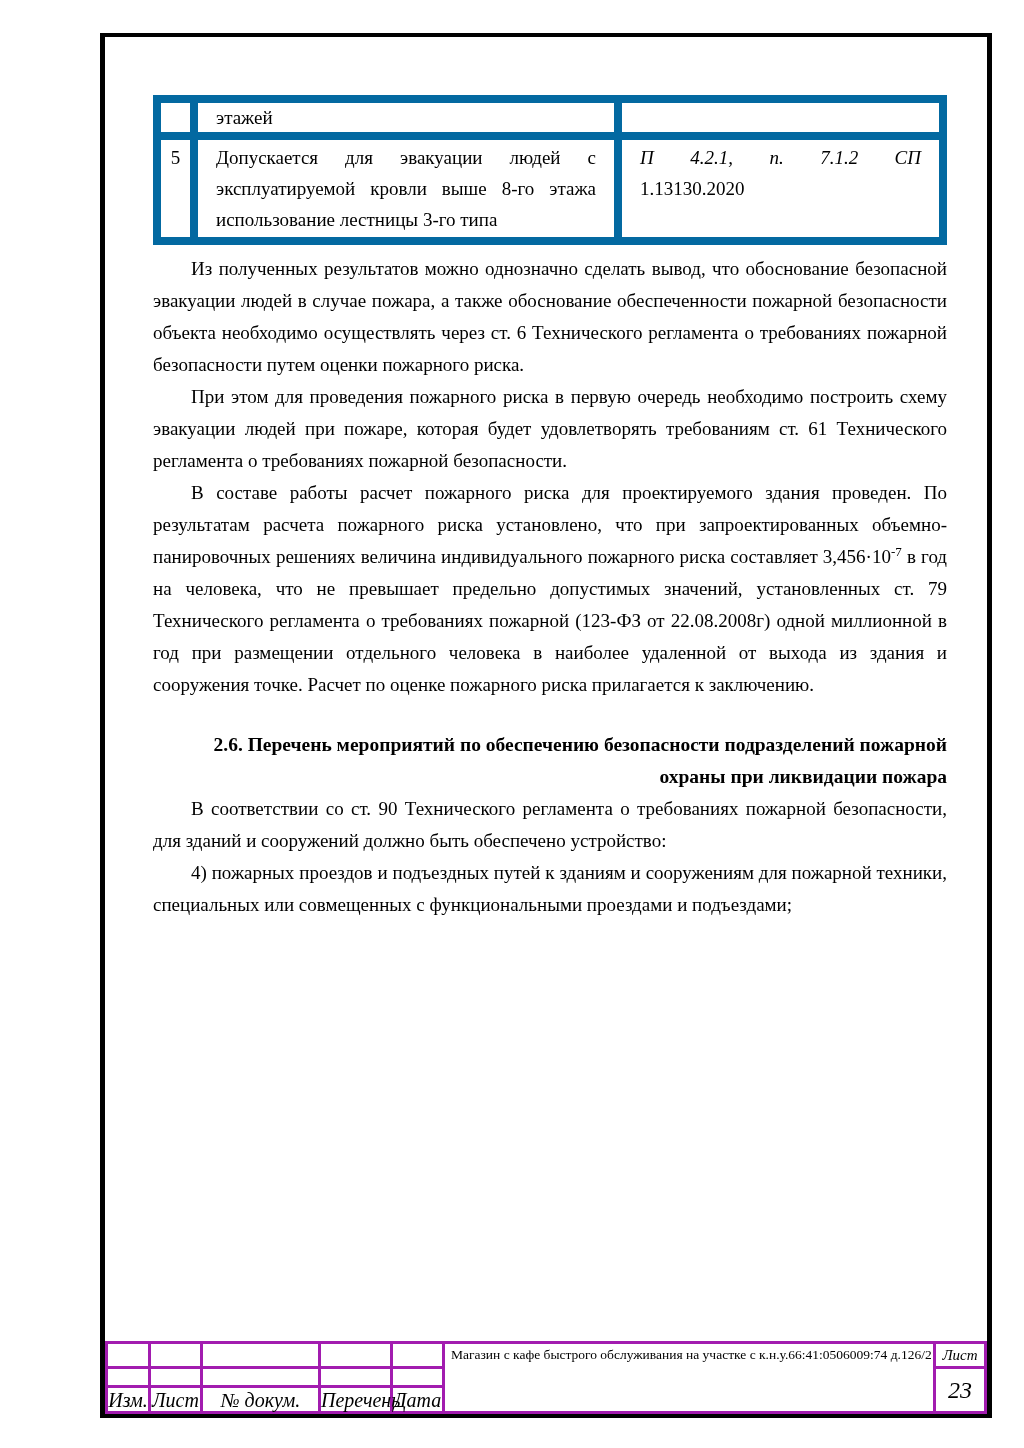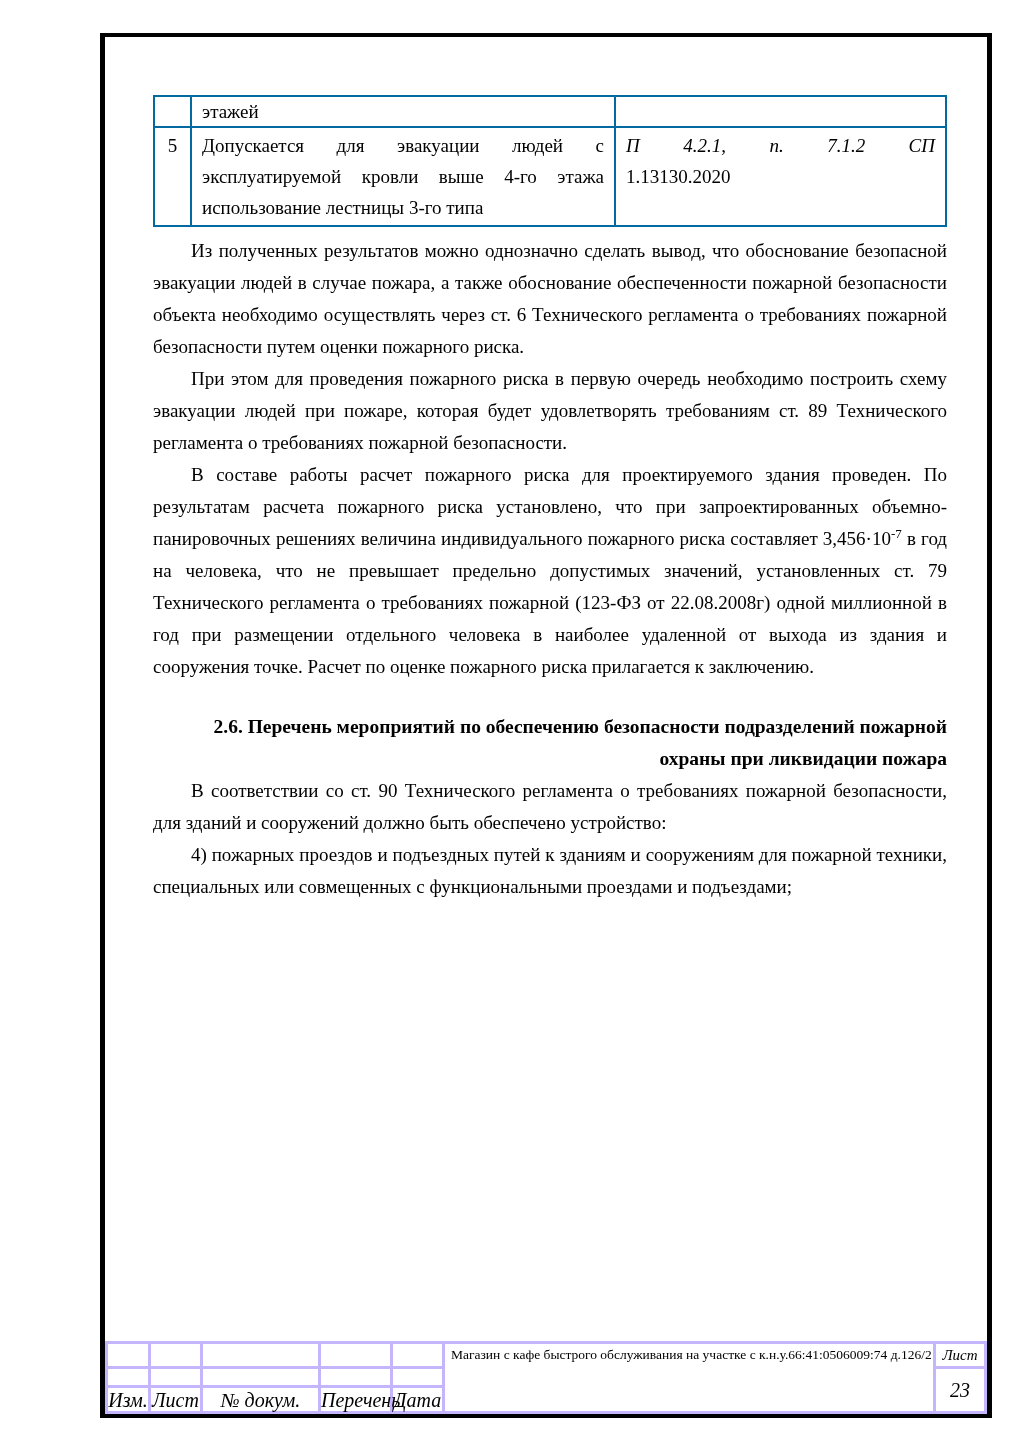--- a/index.html
+++ b/index.html
@@ -26,23 +26,23 @@
   }
 
   
   .doc-table {
     width: 100%;
     border-collapse: collapse;
     table-layout: fixed;
     font-size: 19px;
   }
   .doc-table td {
-    border: 2px solid #0369a1;
+    border: 8px solid #0369a1;
     vertical-align: top;
-    padding: 2px 10px;
+    padding: 2px 18px;
     line-height: 31px;
   }
   .doc-table .col-num   { width: 37px; }
   .doc-table .col-req   { width: 424px; }
   .doc-table td.num-cell { text-align: center; padding-left: 2px; padding-right: 2px; }
   .doc-table td.req-cell { text-align: justify; }
   .doc-table tr.cont-row td { line-height: 25px; }
   .doc-table .jline { text-align: justify; text-align-last: justify; font-style: italic; }
   .doc-table .ref-cell div { line-height: 31px; }
 
@@ -70,21 +70,21 @@
   
   .title-block {
     position: absolute;
     left: 0; right: 0; bottom: 0;
     width: 100%;
     border-collapse: collapse;
     table-layout: fixed;
     background: #fff;
   }
   .title-block td {
-    border: 3px solid #c4b5fd;
+    border: 3px solid #a21caf;
     padding: 0;
     vertical-align: middle;
     text-align: center;
   }
   .title-block tr.r1 td { height: 25px; }
   .title-block tr.r2 td { height: 19px; }
   .title-block tr.r3 td { height: 26px; }
   .title-block .lbl {
     font-style: italic;
     font-size: 20px;
@@ -100,21 +100,21 @@
     font-size: 13.5px;
     line-height: 16px;
     white-space: nowrap;
   }
   .title-block .sheet-label {
     font-style: italic;
     font-size: 15px;
   }
   .title-block .sheet-num {
     font-style: italic;
-    font-size: 20px;
+    font-size: 24px;
   }
 </style>
 </head>
 <body>
 
 <div class="page-frame">
 
   <div class="content">
 
     <table class="doc-table">
@@ -124,32 +124,32 @@
           <col>
       </colgroup>
       <tbody>
         <tr class="cont-row">
           <td class="num-cell"></td>
           <td>этажей</td>
           <td></td>
         </tr>
         <tr>
           <td class="num-cell">5</td>
-          <td class="req-cell">Допускается для эвакуации людей с эксплуатируемой кровли выше 4-го этажа использование лестницы 3-го типа</td>
+          <td class="req-cell">Допускается для эвакуации людей с эксплуатируемой кровли выше 8-го этажа использование лестницы 3-го типа</td>
           <td class="ref-cell">
             <div class="jline">П 4.2.1, п. 7.1.2 СП</div>
             <div>1.13130.2020</div>
           </td>
         </tr>
       </tbody>
     </table>
 
     <div class="body-text">
       <p>Из полученных результатов можно однозначно сделать вывод, что обоснование безопасной эвакуации людей в случае пожара, а также обоснование обеспеченности пожарной безопасности объекта необходимо осуществлять через ст. 6 Технического регламента о требованиях пожарной безопасности путем оценки пожарного риска.</p>
-      <p>При этом для проведения пожарного риска в первую очередь необходимо построить схему эвакуации людей при пожаре, которая будет удовлетворять требованиям ст. 89 Технического регламента о требованиях пожарной безопасности.</p>
+      <p>При этом для проведения пожарного риска в первую очередь необходимо построить схему эвакуации людей при пожаре, которая будет удовлетворять требованиям ст. 61 Технического регламента о требованиях пожарной безопасности.</p>
       <p><span>В составе работы расчет пожарного риска для проектируемого здания проведен. По результатам расчета пожарного риска установлено, что при запроектированных объемно-панировочных решениях величина индивидуального пожарного риска составляет 3,456·10</span><sup class="exp">-7</sup><span> в год на человека, что не превышает предельно допустимых значений, установленных ст. 79 Технического регламента о требованиях пожарной (123-ФЗ от 22.08.2008г) одной миллионной в год при размещении отдельного человека в наиболее удаленной от выхода из здания и сооружения точке. Расчет по оценке пожарного риска прилагается к заключению.</span></p>
 
       <div class="section-heading">2.6. Перечень мероприятий по обеспечению безопасности подразделений пожарной охраны при ликвидации пожара</div>
 
       <p>В соответствии со ст. 90 Технического регламента о требованиях пожарной безопасности, для зданий и сооружений должно быть обеспечено устройство:</p>
       <p>4) пожарных проездов и подъездных путей к зданиям и сооружениям для пожарной техники, специальных или совмещенных с функциональными проездами и подъездами;</p>
     </div>
 
   </div>
 

